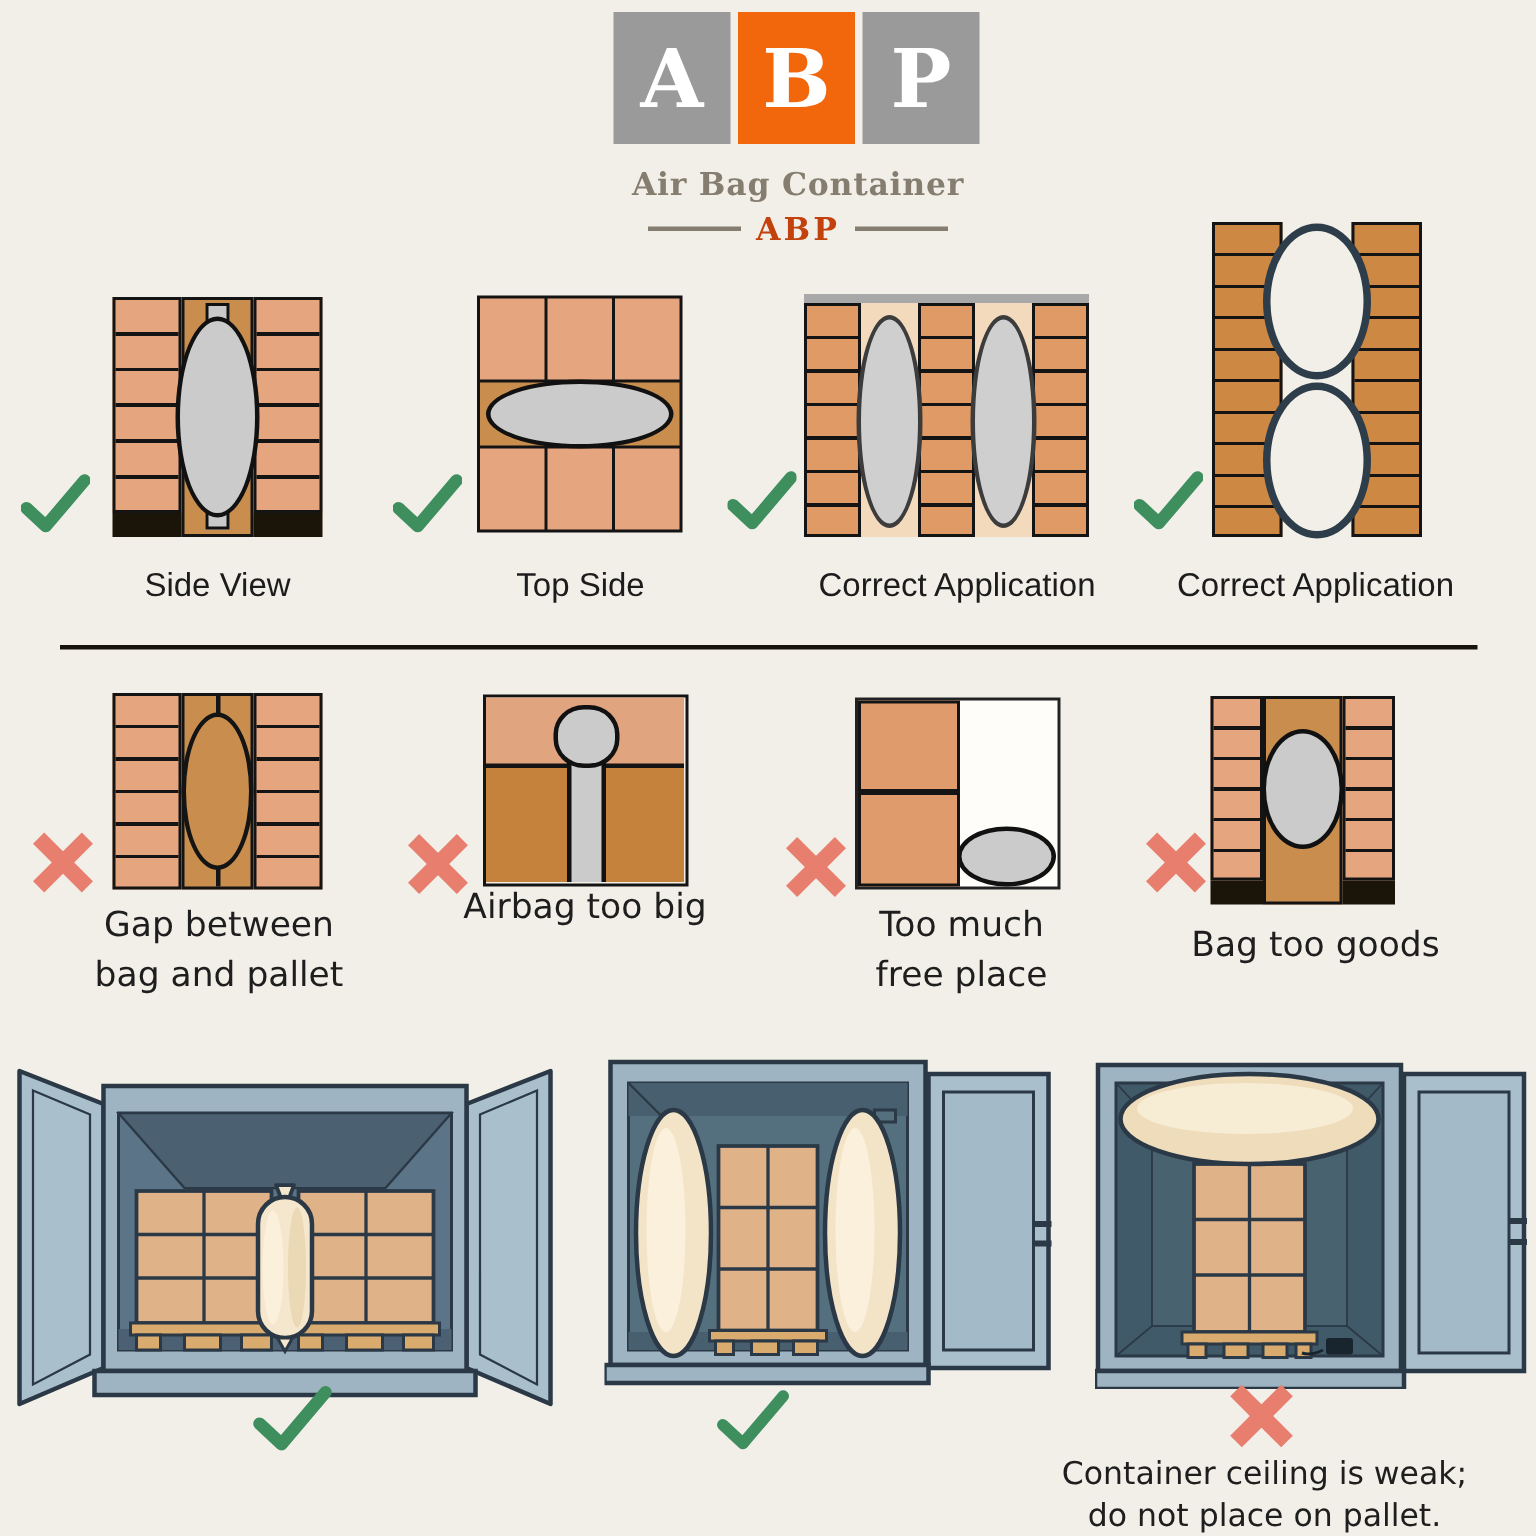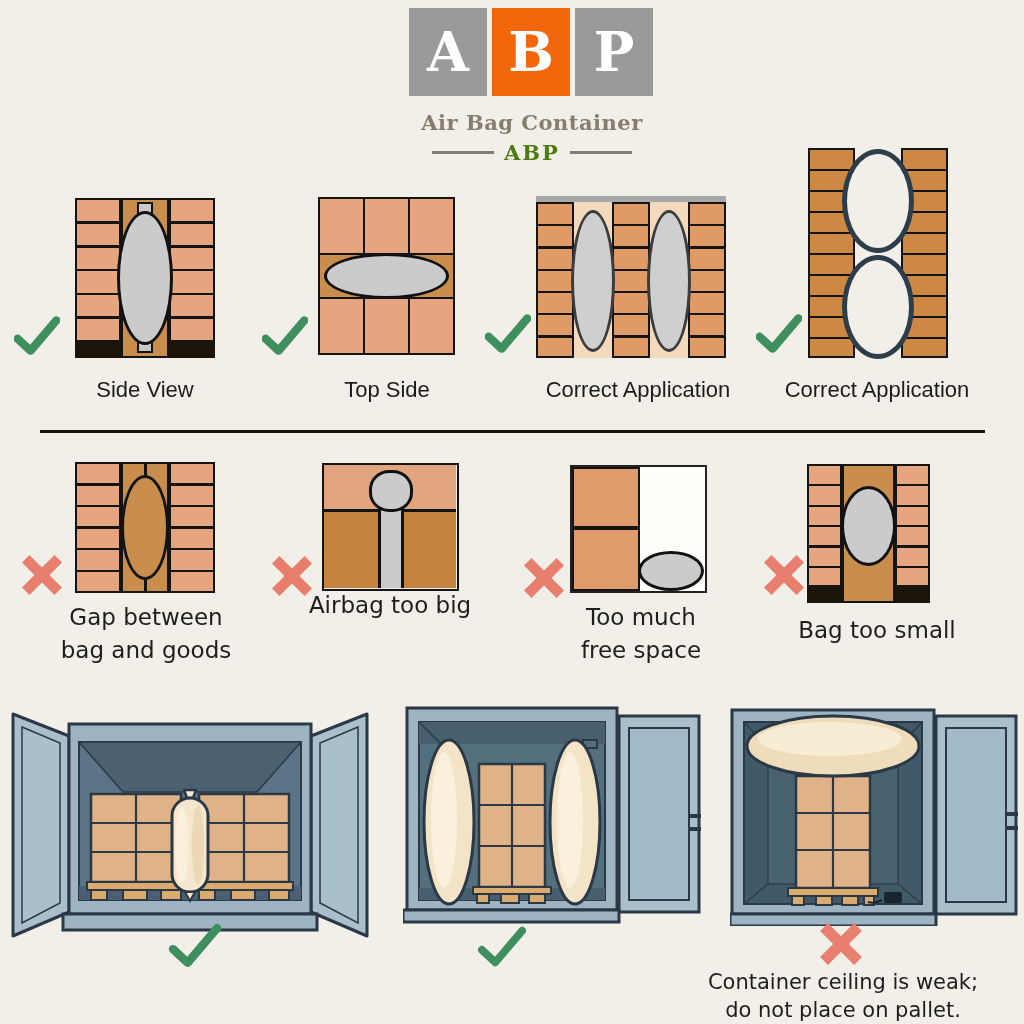--- a/index.html
+++ b/index.html
@@ -13,21 +13,21 @@
              font-family:"DejaVu Serif", serif; font-weight:bold; font-size:54px; color:#ffffff; }
   .sq-gray { background:#9a9a9a; }
   .sq-orange { background:#f2670c; }
   .logo-subtitle { left:382px; top:110px; width:300px; text-align:center;
                    font-family:"DejaVu Serif", serif; font-weight:bold; font-size:21px;
                    color:#857e70; letter-spacing:0.5px; }
   .logo-tagline { left:382px; top:140px; width:300px; display:flex; align-items:center;
                   justify-content:center; gap:10px; }
   .logo-tagline .rule { width:62px; height:3px; background:#857e70; }
   .logo-tagline .tag { font-family:"DejaVu Serif", serif; font-weight:bold; font-size:21px;
-                       color:#4d7c0f; letter-spacing:2px; }
+                       color:#c2410c; letter-spacing:2px; }
 
   
   .fig { position:absolute; }
   .fig * { position:absolute; }
   .cap1 { position:absolute; text-align:center; font-size:22px; color:#1c1c1c; }
   .cap2 { position:absolute; text-align:center; font-size:23px; color:#1e1e1e;
           font-family:"DejaVu Sans", sans-serif; white-space:pre-line; line-height:33px; }
   .mark { position:absolute; }
 
   .bricks { border:2px solid #141414; background-color:#e5a57e;
@@ -143,48 +143,48 @@
 
 <div class="fig" style="left:75px;top:462px;width:140px;height:131px">
   <div class="midcol" style="left:46px;top:0;width:48px;height:131px"></div>
   <div class="bricks-d" style="left:0;top:0;width:46px;height:131px"></div>
   <div class="bricks-d" style="left:94px;top:0;width:46px;height:131px"></div>
   <div style="left:68.5px;top:2px;width:3px;height:13px;background:#141414"></div>
   <div style="left:68.5px;top:116px;width:3px;height:13px;background:#141414"></div>
   <div style="left:46px;top:13px;width:48px;height:105px;border:3px solid #141414;border-radius:50%"></div>
 </div>
 <div class="cap2" style="left:26px;top:601px;width:240px">Gap between
-bag and goods</div>
+bag and pallet</div>
 
 <div class="fig" style="left:322px;top:463px;width:137px;height:128px;border:2.5px solid #141414">
   <div style="left:0;top:0;width:132px;height:45px;background:#e0a47f"></div>
   <div style="left:0;top:45px;width:132px;height:78px;background:#c4823d"></div>
   <div style="left:0;top:44px;width:132px;height:2.5px;background:#141414"></div>
   <div style="left:54px;top:36px;width:26px;height:87px;background:#cbcbcb;border-left:3px solid #111;border-right:3px solid #111"></div>
   <div style="left:45px;top:5px;width:44px;height:42px;background:#cbcbcb;border:3px solid #111;border-radius:46%"></div>
 </div>
 <div class="cap2" style="left:270px;top:589px;width:240px">Airbag too big</div>
 
 <div class="fig" style="left:570px;top:465px;width:137px;height:128px;border:2px solid #222;background:#fefdfa">
   <div style="left:0;top:0;width:68px;height:61px;background:#e09b6d;border:2.5px solid #141414"></div>
   <div style="left:0;top:61px;width:68px;height:63px;background:#e09b6d;border:2.5px solid #141414"></div>
   <div class="bag" style="left:66px;top:84px;width:66px;height:40px;border-width:3px"></div>
 </div>
 <div class="cap2" style="left:521px;top:601px;width:240px">Too much
-free space</div>
+free place</div>
 
 <div class="fig" style="left:807px;top:464px;width:123px;height:139px">
   <div class="midcol" style="left:35px;top:0;width:53px;height:139px;background:#c98e4e"></div>
   <div class="bricks-e" style="left:0;top:0;width:35px;height:123px"></div>
   <div class="bricks-e" style="left:88px;top:0;width:35px;height:123px"></div>
   <div class="blackstrip" style="left:0;top:123px;width:35px;height:16px"></div>
   <div class="blackstrip" style="left:88px;top:123px;width:35px;height:16px"></div>
   <div class="bag" style="left:34px;top:22px;width:55px;height:80px"></div>
 </div>
-<div class="cap2" style="left:757px;top:614px;width:240px">Bag too small</div>
+<div class="cap2" style="left:757px;top:614px;width:240px">Bag too goods</div>
 
 <svg class="abs" style="left:5px;top:700px" width="370" height="240" viewBox="0 0 370 240">
   <polygon points="8,14 64,36 64,212 8,236" fill="#aabfcc" stroke="#2b3947" stroke-width="3" stroke-linejoin="round"></polygon>
   <polygon points="17,27 55,43 55,203 17,223" fill="none" stroke="#2b3947" stroke-width="1.5"></polygon>
   <polygon points="362,14 306,36 306,212 362,236" fill="#aabfcc" stroke="#2b3947" stroke-width="3" stroke-linejoin="round"></polygon>
   <polygon points="353,27 315,43 315,203 353,223" fill="none" stroke="#2b3947" stroke-width="1.5"></polygon>
   <rect x="64" y="24" width="242" height="190" fill="#9eb4c2" stroke="#2b3947" stroke-width="3"></rect>
   <rect x="74" y="42" width="222" height="158" fill="#5b7487" stroke="#2b3947" stroke-width="2"></rect>
   <polygon points="74,42 296,42 252,92 118,92" fill="#4b6071" stroke="#2b3947" stroke-width="1.5"></polygon>
   <rect x="74" y="186" width="222" height="14" fill="#4b6072"></rect>

